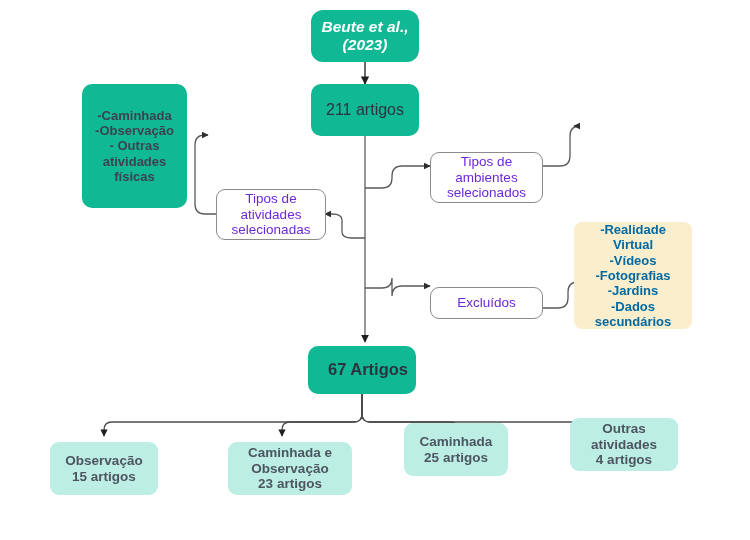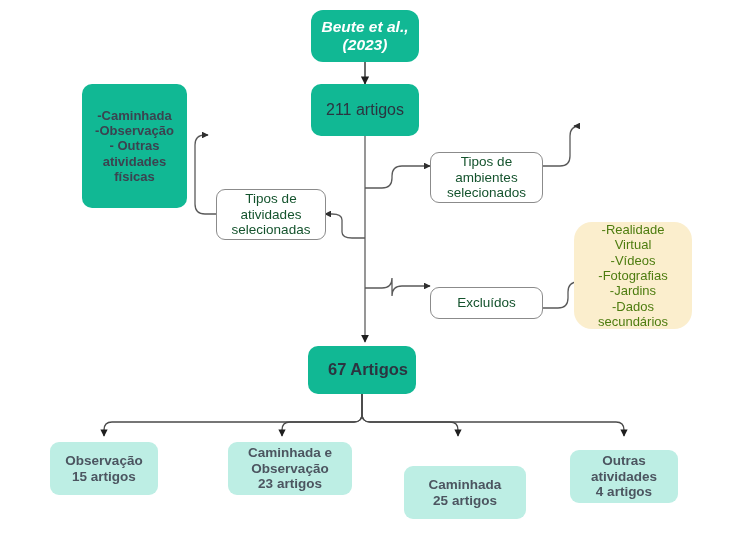--- a/index.html
+++ b/index.html
@@ -40,33 +40,33 @@
     font-weight:normal;
     font-size:16px;
     border-radius:10px;
   }
   .teal.count.bold{font-weight:bold;font-size:16.5px;padding-left:12px;}
   .teal.list{font-size:13px;padding:2px 4px;}
 
   
   .cream{
     background:#fbeecd;
-    border-radius:18px;
-    color:#4d7c0f;
-    font-weight:normal;
+    border-radius:8px;
+    color:#0369a1;
+    font-weight:bold;
     font-size:13px;
     padding:2px 4px;
   }
 
   
   .white{
     background:#ffffff;
     border:1.3px solid #8b8b8b;
     border-radius:9px;
-    color:#14532d;
+    color:#6d28d9;
     font-size:13.5px;
     font-weight:normal;
   }
 
   
   .lightteal{
     background:#bdeee4;
     border-radius:9px;
     color:#4c5560;
     font-weight:bold;
@@ -145,20 +145,20 @@
 
   <div class="node teal count bold" style="left:308px;top:346px;width:108px;height:48px;">67 Artigos</div>
 
   <div class="node lightteal" style="left:50px;top:442px;width:108px;height:53px;">Observação
 15 artigos</div>
 
   <div class="node lightteal" style="left:228px;top:442px;width:124px;height:53px;">Caminhada e
 Observação
 23 artigos</div>
 
-  <div class="node lightteal" style="left:404px;top:466px;width:122px;height:53px;text-align:center;">Caminhada
+  <div class="node lightteal" style="left:404px;top:423px;width:104px;height:53px;text-align:center;">Caminhada
 25 artigos</div>
 
-  <div class="node lightteal" style="left:570px;top:450px;width:108px;height:53px;">Outras
+  <div class="node lightteal" style="left:570px;top:418px;width:108px;height:53px;">Outras
 atividades
 4 artigos</div>
 
 </div>
 
 </body></html>

